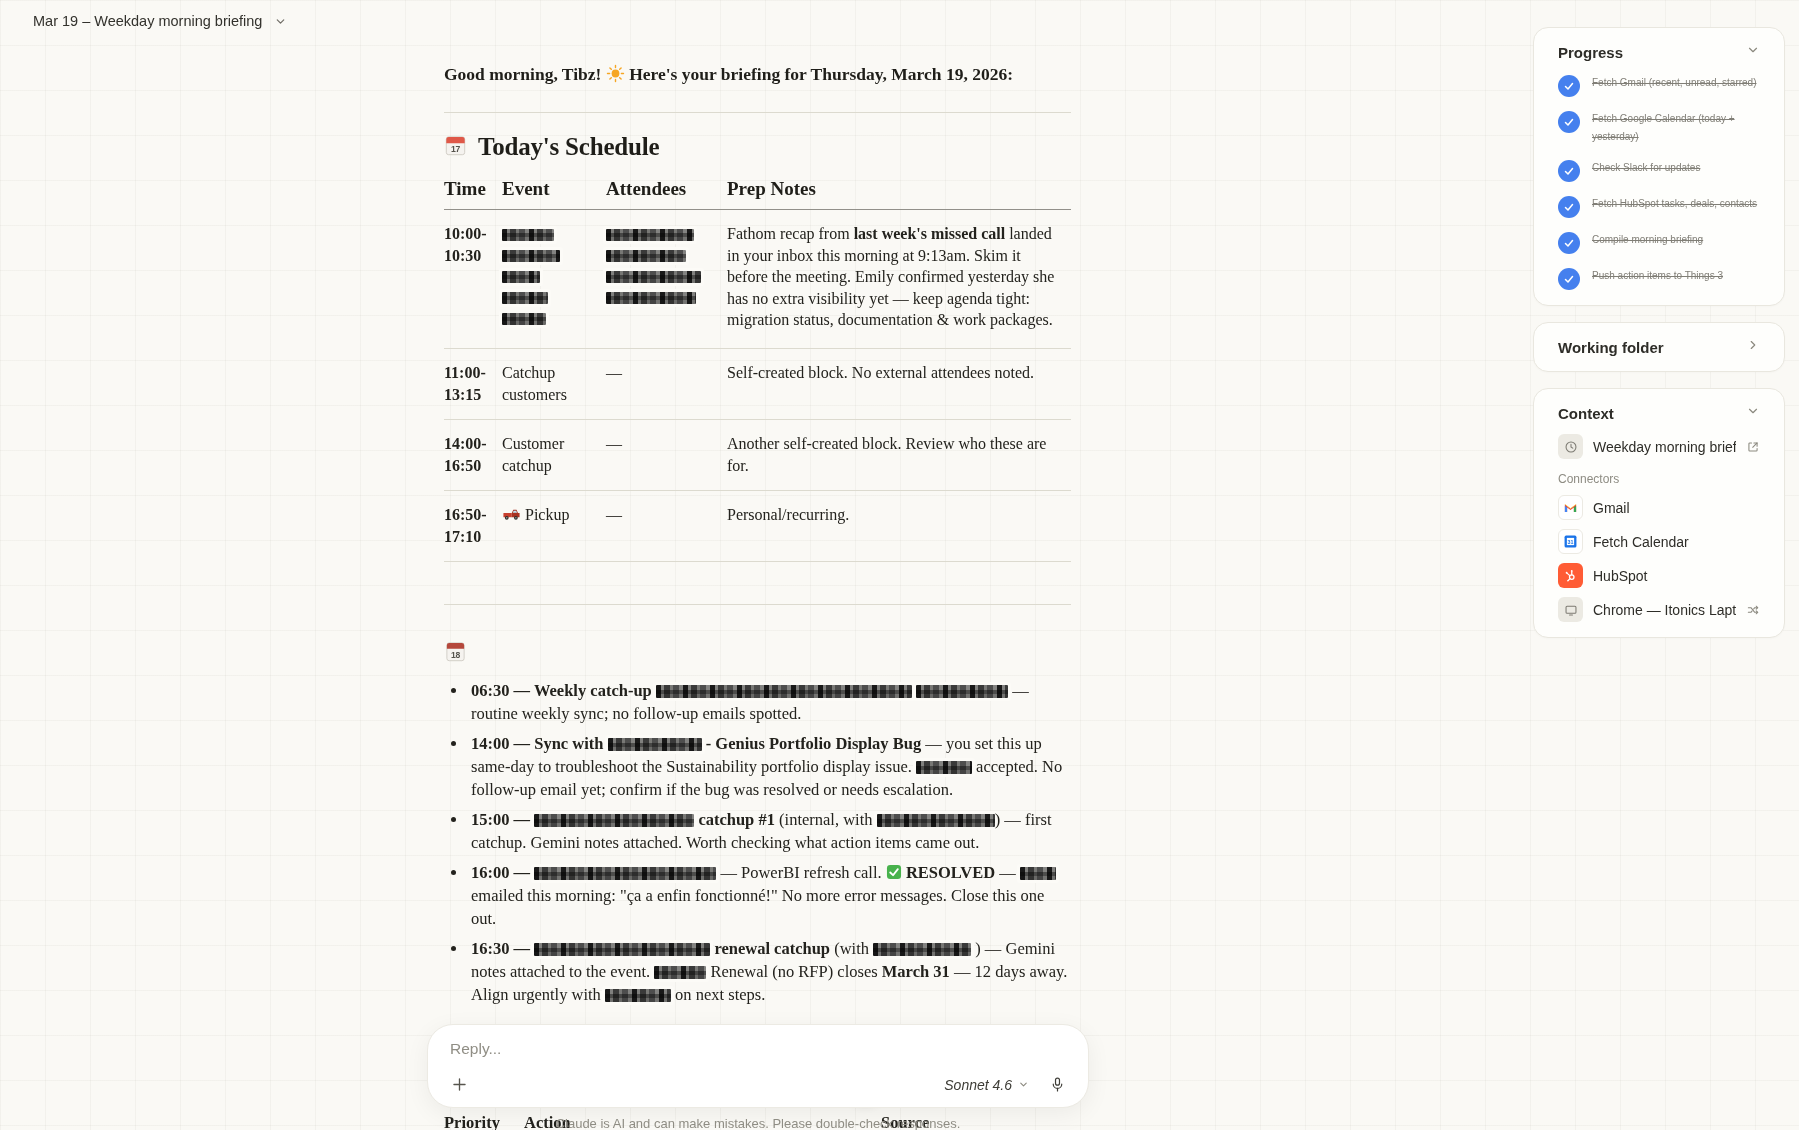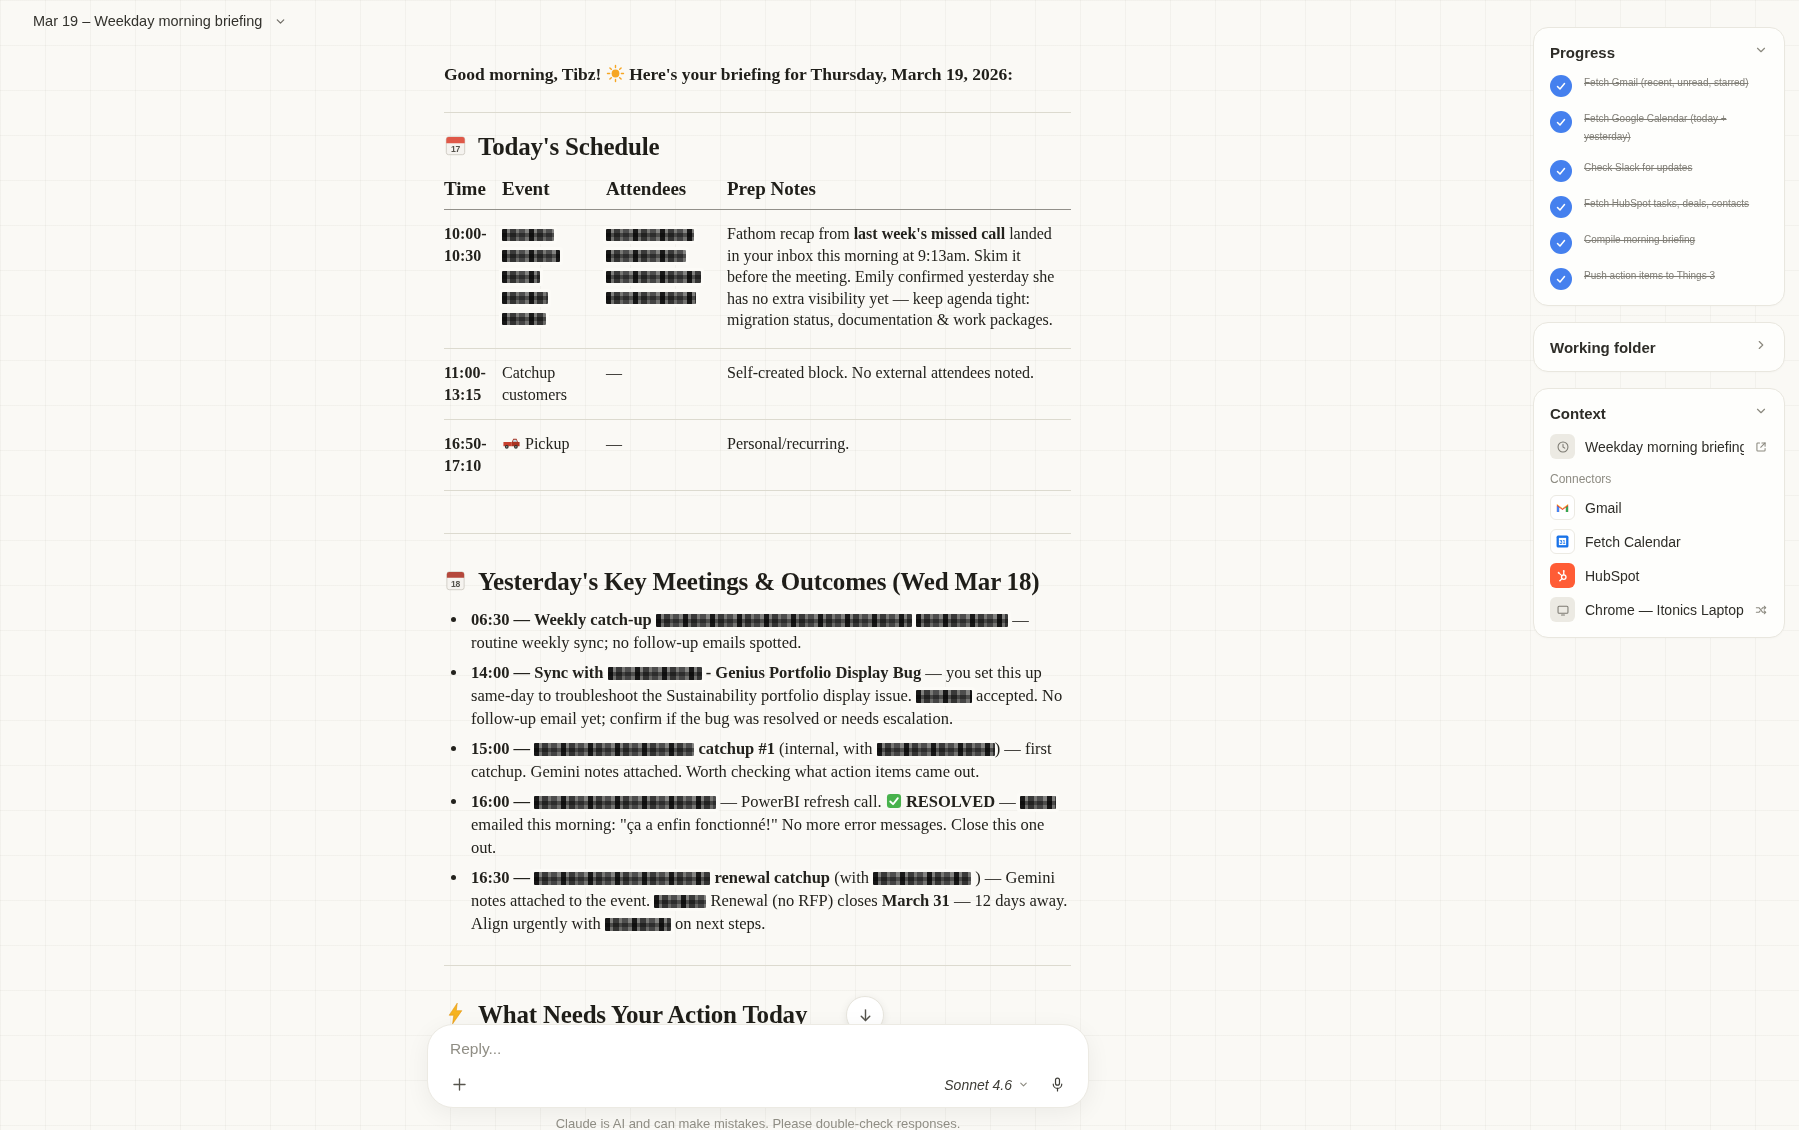--- a/index.html
+++ b/index.html
@@ -100,21 +100,21 @@
   }
   .partial-head { position:relative; margin-top:8px; height:22px; font-size:16.5px; font-weight:700; }
   .partial-head span { position:absolute; top:0; }
   .ph-1 { left:0; } .ph-2 { left:80px; } .ph-3 { left:437px; }
 
   
   .sidebar { position:absolute; left:1533px; top:27px; width:252px;
     display:flex; flex-direction:column; gap:16px; }
   .card {
     background:#fefefc; border:1px solid #e9e7df; border-radius:15px;
-    padding:15px 16px; box-shadow:0 1px 2px rgba(0,0,0,.02);
+    padding:15px 24px; box-shadow:0 1px 2px rgba(0,0,0,.02);
   }
   .card-head { display:flex; align-items:center; justify-content:space-between; cursor:pointer; }
   .card-title { font-size:15px; font-weight:700; color:#2e2d28; }
   .p-item { display:flex; gap:12px; align-items:flex-start; margin-top:13px; }
   .p-check {
     flex:none; width:22px; height:22px; border-radius:50%;
     display:flex; align-items:center; justify-content:center; margin-top:1px;
   }
   .p-label {
     font-size:10px; line-height:18px; color:#807e76;
@@ -218,20 +218,26 @@
             </td>
           <td>Fathom recap from <strong>last week's missed call</strong> landed in your inbox this morning at 9:13am. Skim it before the meeting. Emily confirmed yesterday she has no extra visibility yet — keep agenda tight: migration status, documentation &amp; work packages.</td>
         </tr>
         <tr>
           <td class="c-time">11:00-13:15</td>
           <td>Catchup customers</td>
           <td>—</td>
           <td>Self-created block. No external attendees noted.</td>
         </tr>
         <tr>
+          <td class="c-time">14:00-16:50</td>
+          <td>Customer catchup</td>
+          <td>—</td>
+          <td>Another self-created block. Review who these are for.</td>
+        </tr>
+        <tr>
           <td class="c-time">16:50-17:10</td>
           <td><svg class="em" viewBox="0 0 20 20">
                 <path d="M1.5 9.5h8.8v4.4H1.5z" fill="#c8402e"></path>
                 <path d="M10.3 13.9V9.5l1.6-3.4h3.4l1.5 3.4h1.7v4.4z" fill="#a93322"></path>
                 <path d="M12.3 7h2.6l1 2.2h-4.6z" fill="#bfe3f2"></path>
                 <circle cx="5" cy="14.6" r="2" fill="#2e2d2a"></circle>
                 <circle cx="14.6" cy="14.6" r="2" fill="#2e2d2a"></circle>
                 <circle cx="5" cy="14.6" r=".8" fill="#9b9b98"></circle>
                 <circle cx="14.6" cy="14.6" r=".8" fill="#9b9b98"></circle>
               </svg> Pickup</td>
@@ -242,21 +248,20 @@
     </table>
 
     <hr class="rule rule-2" style="margin-top:42px">
 
     <h2 class="sec sec-yesterday">
       <span class="h2-icon"><svg class="em em-h" viewBox="0 0 20 20">
             <rect x="2.5" y="2.5" width="15" height="15.5" rx="2" fill="#f5f3ef" stroke="#c9c6bd" stroke-width="0.7"></rect>
             <path d="M2.5 4.5a2 2 0 0 1 2-2h11a2 2 0 0 1 2 2V7.5h-15z" fill="#b5483c"></path>
             <text x="10" y="15.8" font-size="7.5" text-anchor="middle" fill="#55534c" font-family="Liberation Sans, sans-serif" font-weight="bold">18</text>
           </svg></span>
-      <span class="h2-txt">Yesterday's Key Meetings &amp; Outcomes (Wed Mar 18)</span>
     </h2>
 
     <ul class="meetings">
       <li><strong>06:30 — Weekly catch-up </strong><span class="redact" style="width: 256px;"></span> <span class="redact" style="width: 92px;"></span> — routine weekly sync; no follow-up emails spotted.</li>
       <li><strong>14:00 — Sync with </strong><span class="redact" style="width: 94px;"></span><strong> - Genius Portfolio Display Bug</strong> — you set this up same-day to troubleshoot the Sustainability portfolio display issue. <span class="redact" style="width: 56px;"></span> accepted. No follow-up email yet; confirm if the bug was resolved or needs escalation.</li>
       <li><strong>15:00 — </strong><span class="redact" style="width: 160px;"></span><strong> catchup #1</strong> (internal, with <span class="redact" style="width: 118px;"></span>) — first catchup. Gemini notes attached. Worth checking what action items came out.</li>
       <li><strong>16:00 — </strong><span class="redact" style="width: 182px;"></span> — PowerBI refresh call. <svg class="em em-s" viewBox="0 0 20 20">
             <rect x="1.2" y="1.2" width="17.6" height="17.6" rx="4" fill="#48b24c"></rect>
             <path d="M5.3 10.6 8.8 14l6-7.6" stroke="#fff" stroke-width="2.3" fill="none" stroke-linecap="round" stroke-linejoin="round"></path>
           </svg><strong> RESOLVED</strong> — <span class="redact" style="width: 36px;"></span> emailed this morning: "ça a enfin fonctionné!" No more error messages. Close this one out.</li>

